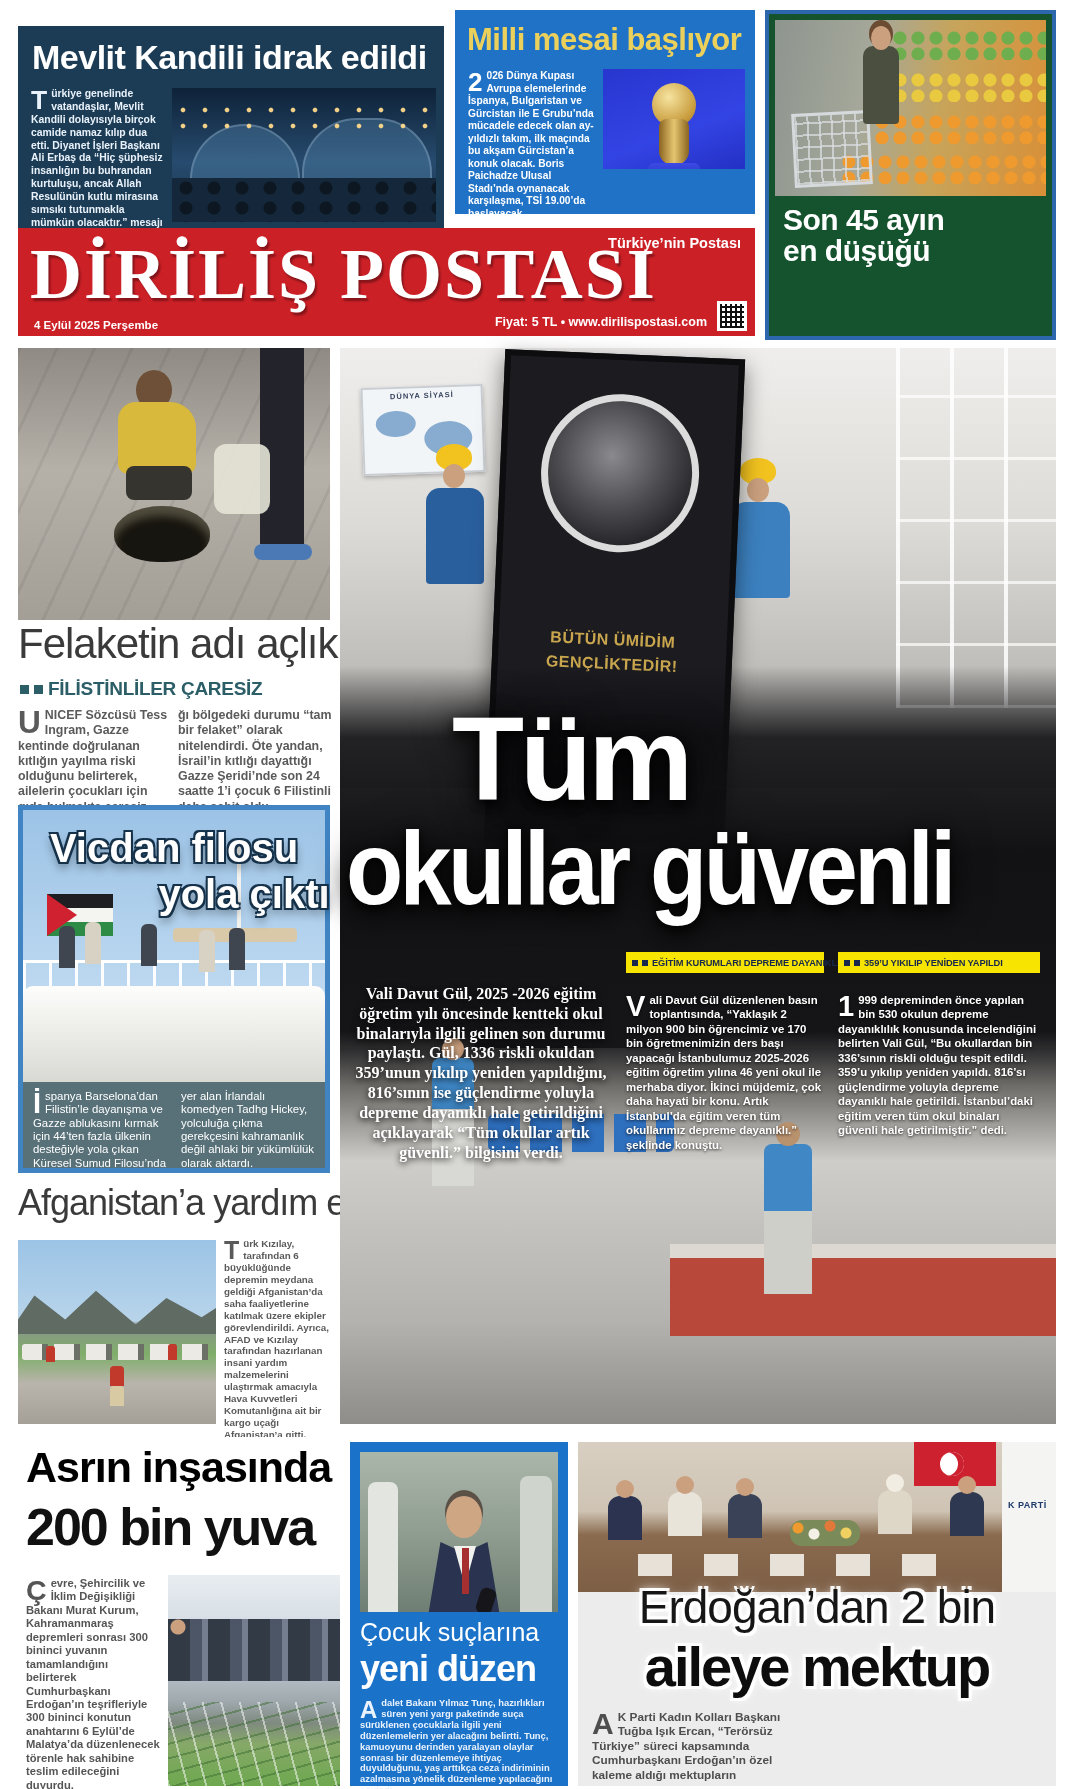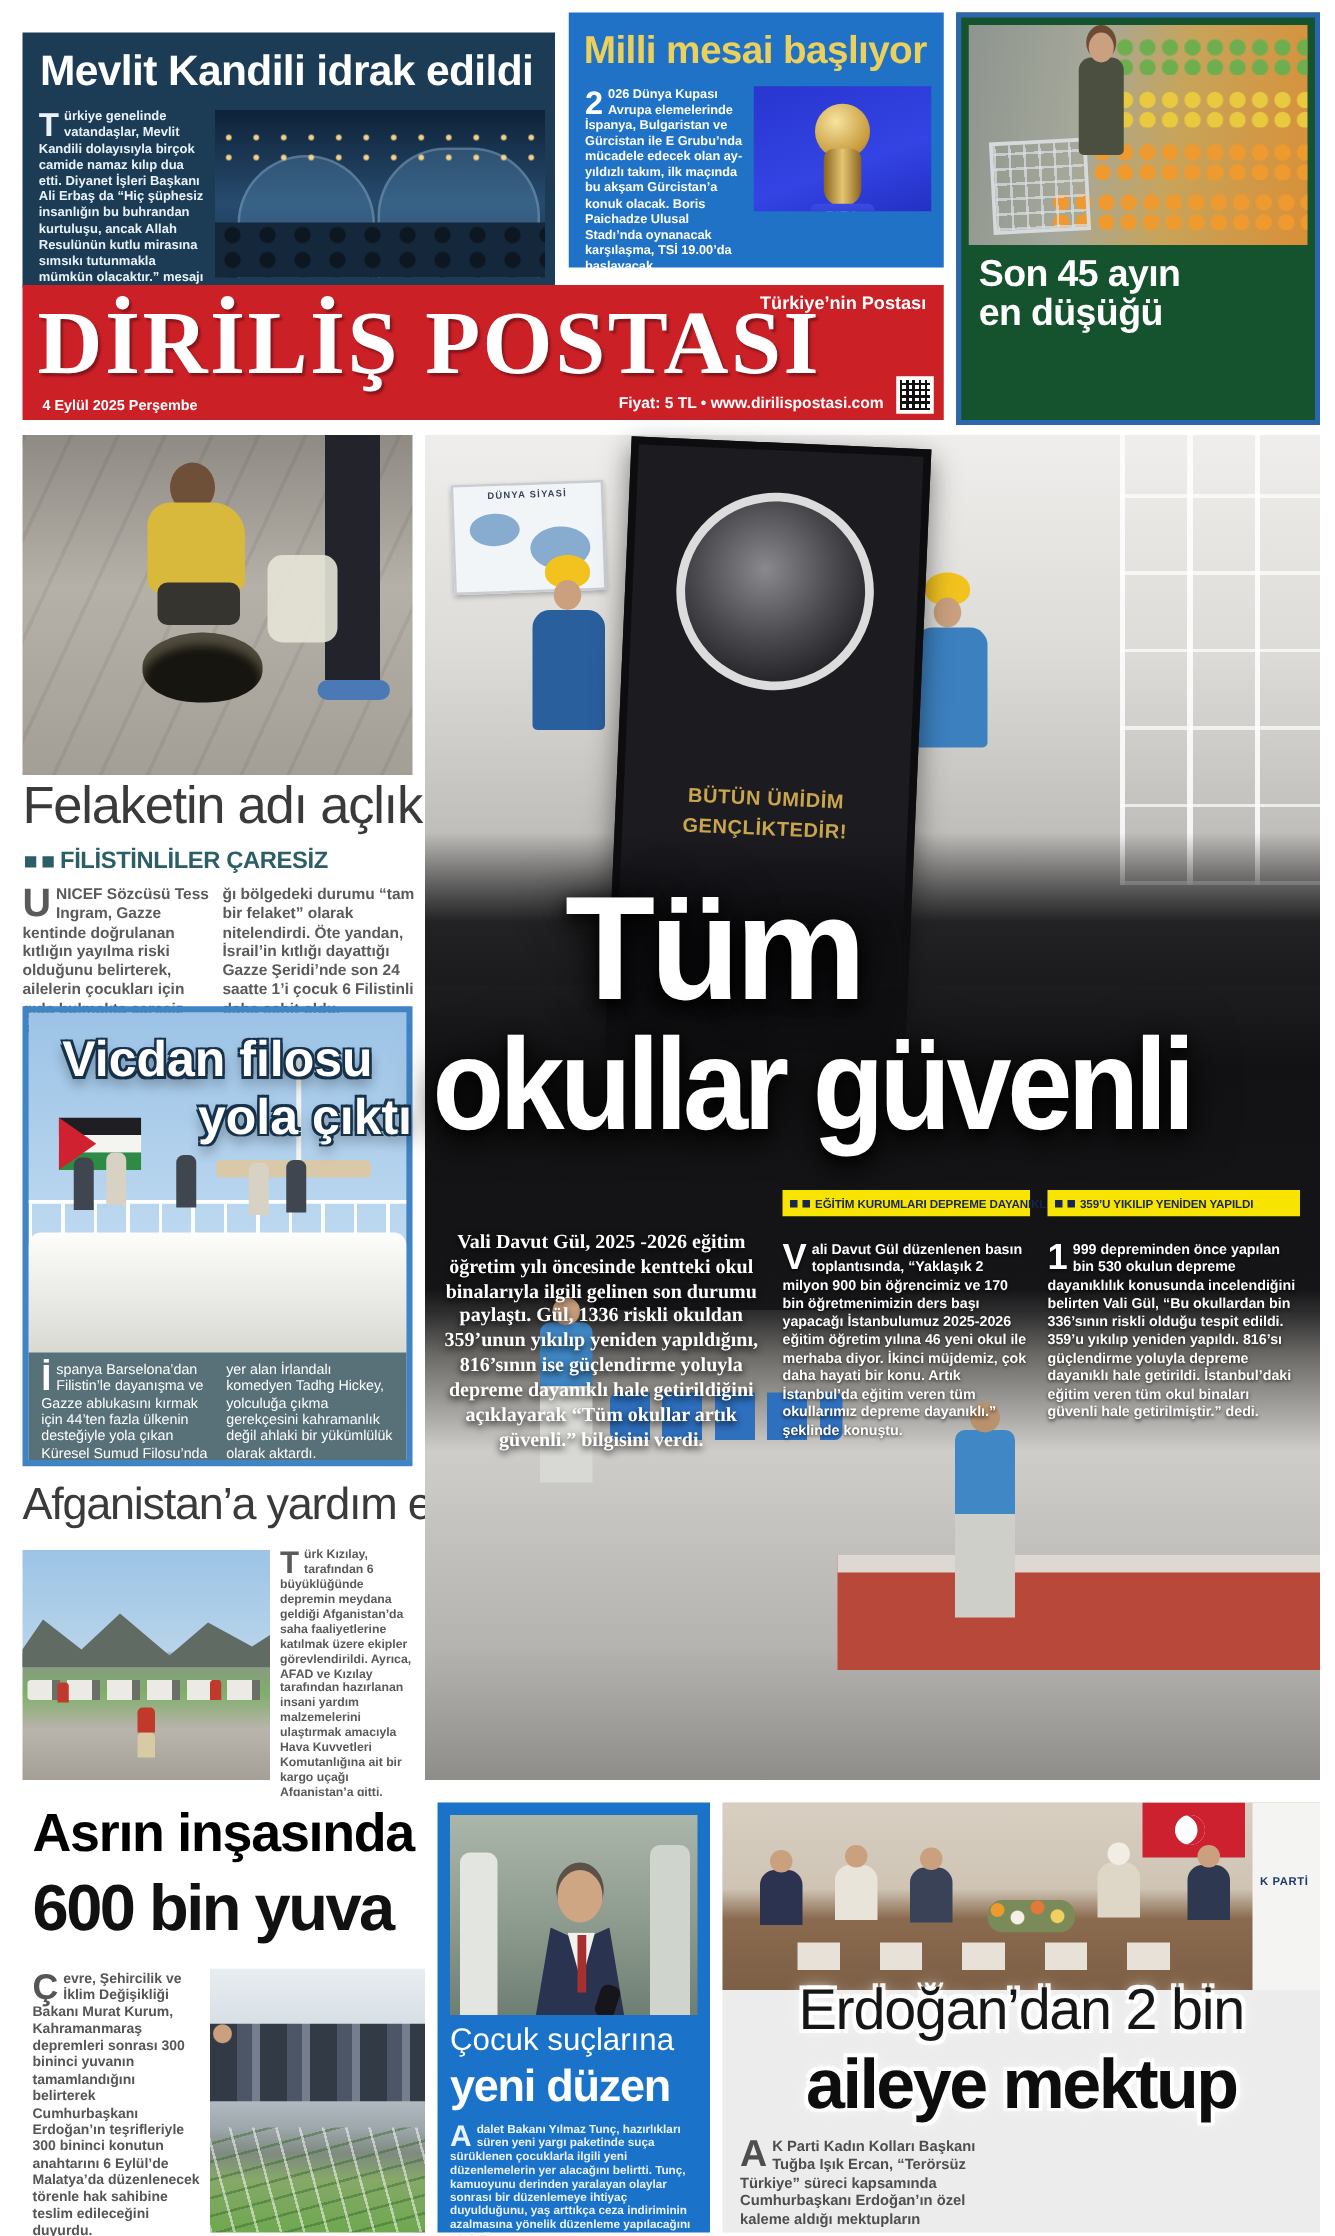--- a/index.html
+++ b/index.html
@@ -359,21 +359,21 @@
         <span class="sq"></span>
         <span class="sq"></span>
         <span class="kt">359’U YIKILIP YENİDEN YAPILDI</span>
       </div>
       <p class="subbd dc">1999 depreminden önce yapılan bin 530 okulun depreme dayanıklılık konusunda incelendiğini belirten Vali Gül, “Bu okullardan bin 336’sının riskli olduğu tespit edildi. 359’u yıkılıp yeniden yapıldı. 816’sı güçlendirme yoluyla depreme dayanıklı hale getirildi. İstanbul’daki eğitim veren tüm okul binaları güvenli hale getirilmiştir.” dedi.</p>
     </div>
   </section>
 
   <section class="abs" id="housing">
     <h2 class="hl1">Asrın inşasında</h2>
-    <h2 class="hl2">600 bin yuva</h2>
+    <h2 class="hl2">200 bin yuva</h2>
     <p class="bd dc">Çevre, Şehircilik ve İklim Değişikliği Bakanı Murat Kurum, Kahramanmaraş depremleri sonrası 300 bininci yuvanın tamamlandığını belirterek Cumhurbaşkanı Erdoğan’ın teşrifleriyle 300 bininci konutun anahtarını 6 Eylül’de Malatya’da düzenlenecek törenle hak sahibine teslim edileceğini duyurdu.</p>
     <div class="photo">
       <div class="crowdband"></div>
       <div class="maquette"></div>
     </div>
   </section>
 
   <section class="abs" id="juvenile">
     <div class="photo">
       <div class="juv-bgfig" style="left:8px;top:30px;width:30px;height:130px"></div>

